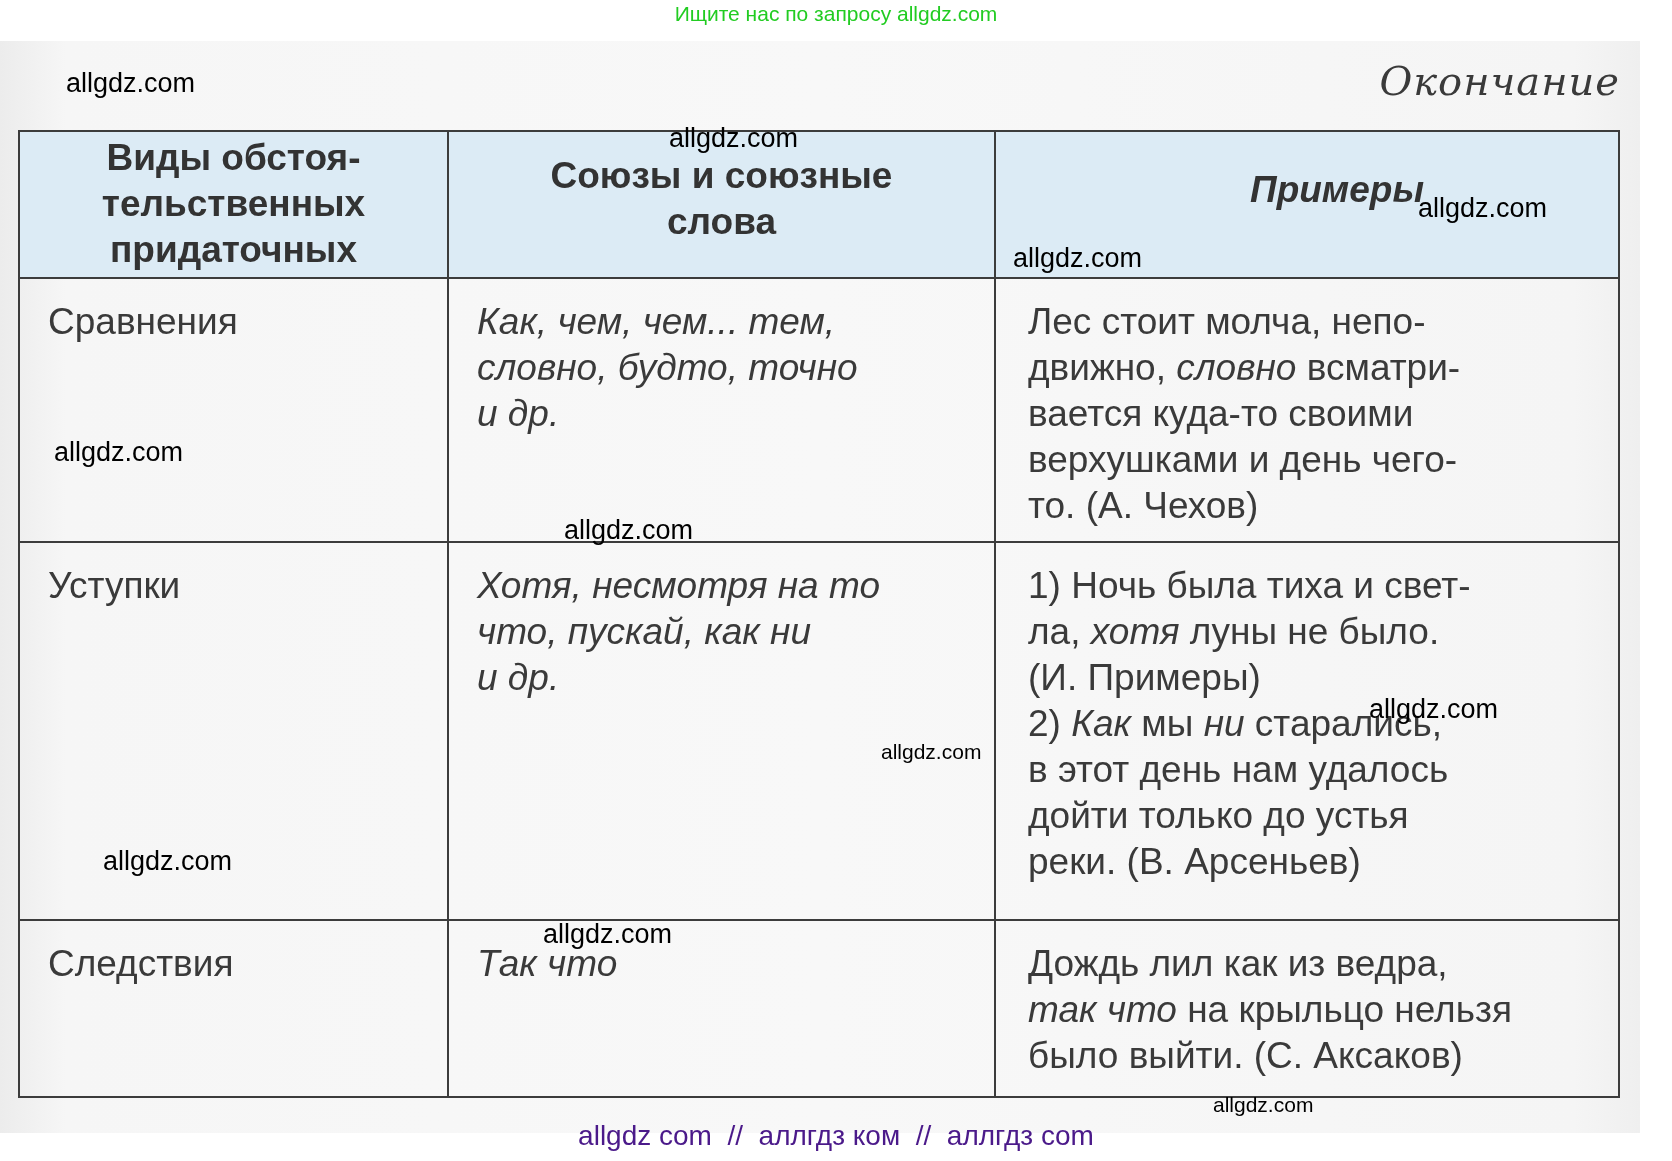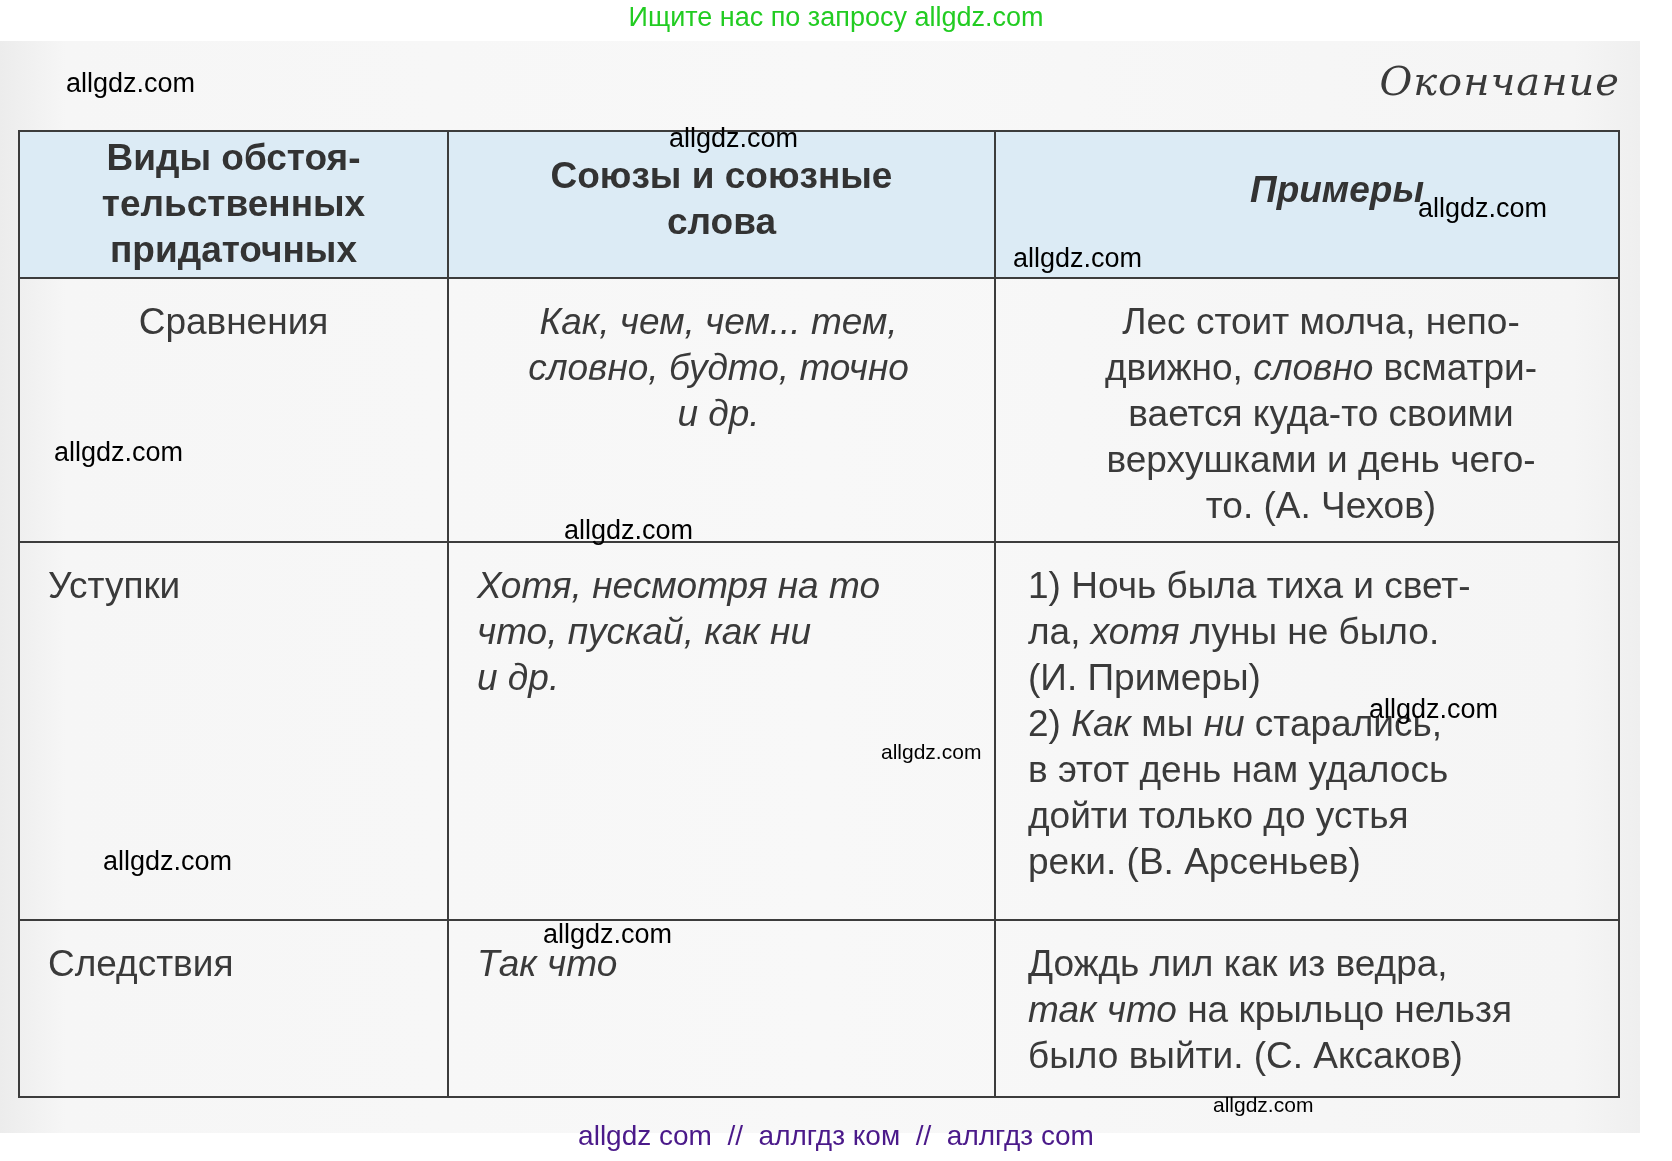--- a/index.html
+++ b/index.html
@@ -1,31 +1,31 @@
 <!DOCTYPE html>
 <html><head>
 <meta charset="utf-8">
 <style>
   html, body { margin:0; padding:0; }
   body { width:1672px; height:1161px; position:relative; background:#ffffff; overflow:hidden;
          font-family:"Liberation Sans", sans-serif; }
   .top-banner { position:absolute; top:2px; left:0; width:1672px; text-align:center;
-                font-size:27px; color:#22cc22; }
+                font-size:21px; color:#22cc22; }
   .page { position:absolute; left:0; top:41px; width:1640px; height:1092px;
           background:linear-gradient(90deg,#ececec 0%,#f6f6f6 4%,#f8f8f8 50%,#f5f5f5 96%,#efefef 100%); }
   .page-title { position:absolute; right:52px; top:58px; font-family:"DejaVu Serif", serif;
                 font-style:italic; font-size:40px; color:#3a3a3a; letter-spacing:1px; }
   table.grid { position:absolute; left:18px; top:130px; width:1600px; height:968px;
                border-collapse:collapse; table-layout:fixed; }
   table.grid td, table.grid th { border:2px solid #3c3c3c; vertical-align:top; color:#3a3a3a;
                font-size:37px; line-height:46px; padding:0; }
   table.grid th { background:#dcebf5; font-weight:bold; text-align:center; vertical-align:middle;
                font-size:37px; line-height:46px; color:#333; }
   col.c1 { width:429px; } col.c2 { width:547px; } col.c3 { width:624px; }
-  tr.hdr { height:124px; } tr.r1 { height:249px;text-align:center; } tr.r2 { height:361px; } tr.r3 { height:169px; }
+  tr.hdr { height:124px; } tr.r1 { height:249px; } tr.r2 { height:361px; } tr.r3 { height:169px; }
   .cellpad { padding:20px 28px 0 28px; }
   .cellpad2 { padding:20px 34px 0 28px; }
   .cellpad3 { padding:20px 4px 0 32px; }
   .it { font-style:italic; }
   .wm { position:absolute; color:#000; font-size:27px; font-family:"Liberation Sans", sans-serif; }
   .wm.sm { font-size:21px; }
   .footer { position:absolute; top:1120px; left:0; width:1672px; text-align:center;
             font-size:28px; color:#4b1a8a; }
 </style>
 </head>

